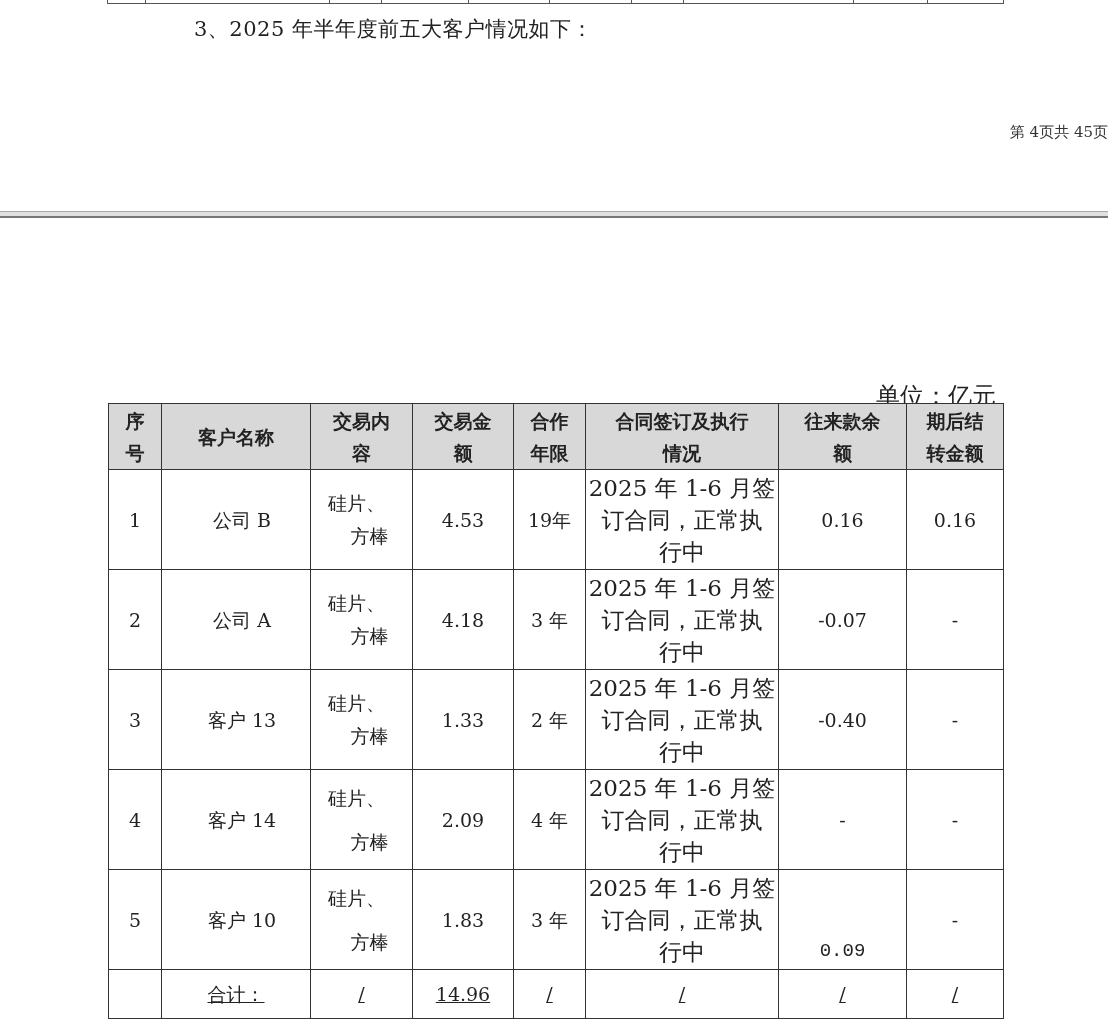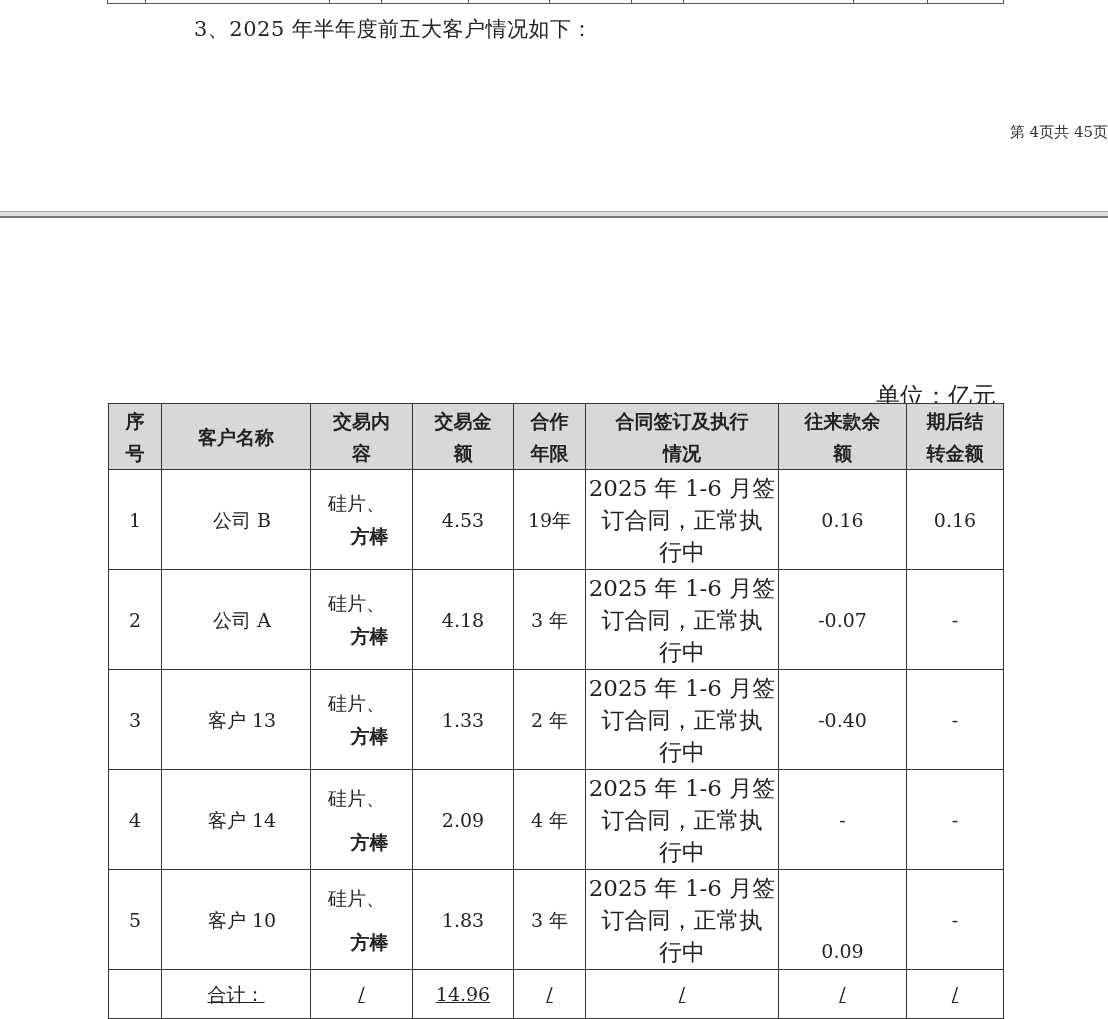--- a/index.html
+++ b/index.html
@@ -20,24 +20,24 @@
   table.cust td, table.cust th { border:1.5px solid #333; padding:0; text-align:center;
          vertical-align:middle; line-height:32px; font-weight:normal; }
   table.cust th { background:#d8d8d8; font-weight:bold; color:#222; line-height:32px; }
   table.cust tr.hdr { height:66px; }
   table.cust tr.body { height:100px; }
   table.cust tr.total { height:49px;text-decoration:underline; }
   td.name { text-align:left; padding-left:12px !important; }
   td.content { line-height:33px !important; }
   td.content.spread { line-height:24px !important; }
   td.content .l1 { display:block; padding-right:10px; }
-  td.content .l2 { display:block; padding-left:16px;font-weight:bold; }
+  td.content .l2 { display:block; padding-left:16px; }
   td.content.spread .l2 { margin-top:20px; }
   td.contract { line-height:32px !important; font-size:23px; }
-  td.bottom-val { vertical-align:bottom !important; padding-bottom:2px !important; }
+  td.bottom-val { vertical-align:bottom !important; padding-bottom:2px !important;font-family:Liberation Mono, monospace; }
   td.bold { font-weight:bold; }
 </style>
 </head>
 <body>
 
 <div class="prev-table-bottom">
   <span class="vl" style="left:0px"></span>
   <span class="vl" style="left:38px"></span>
   <span class="vl" style="left:222px"></span>
   <span class="vl" style="left:274px"></span>

